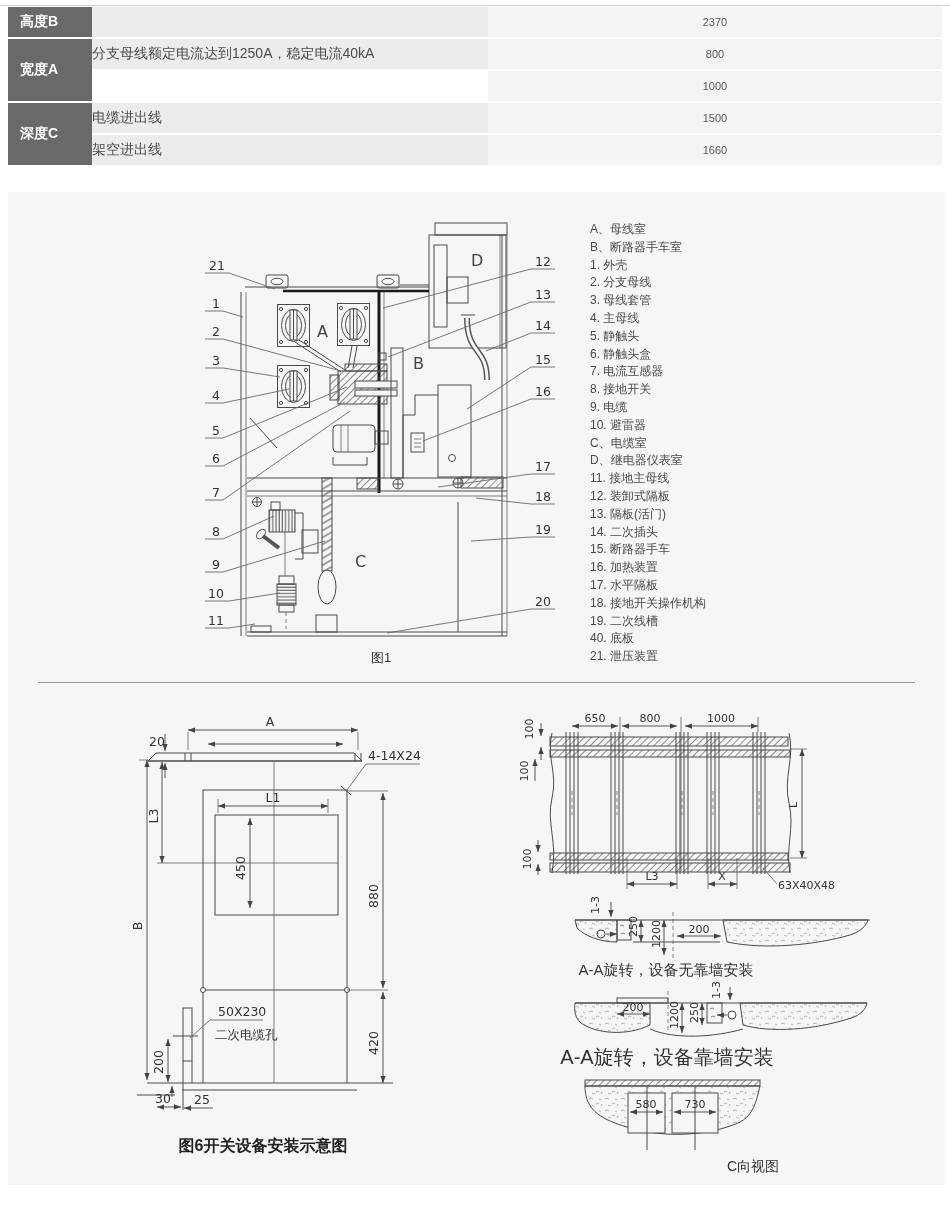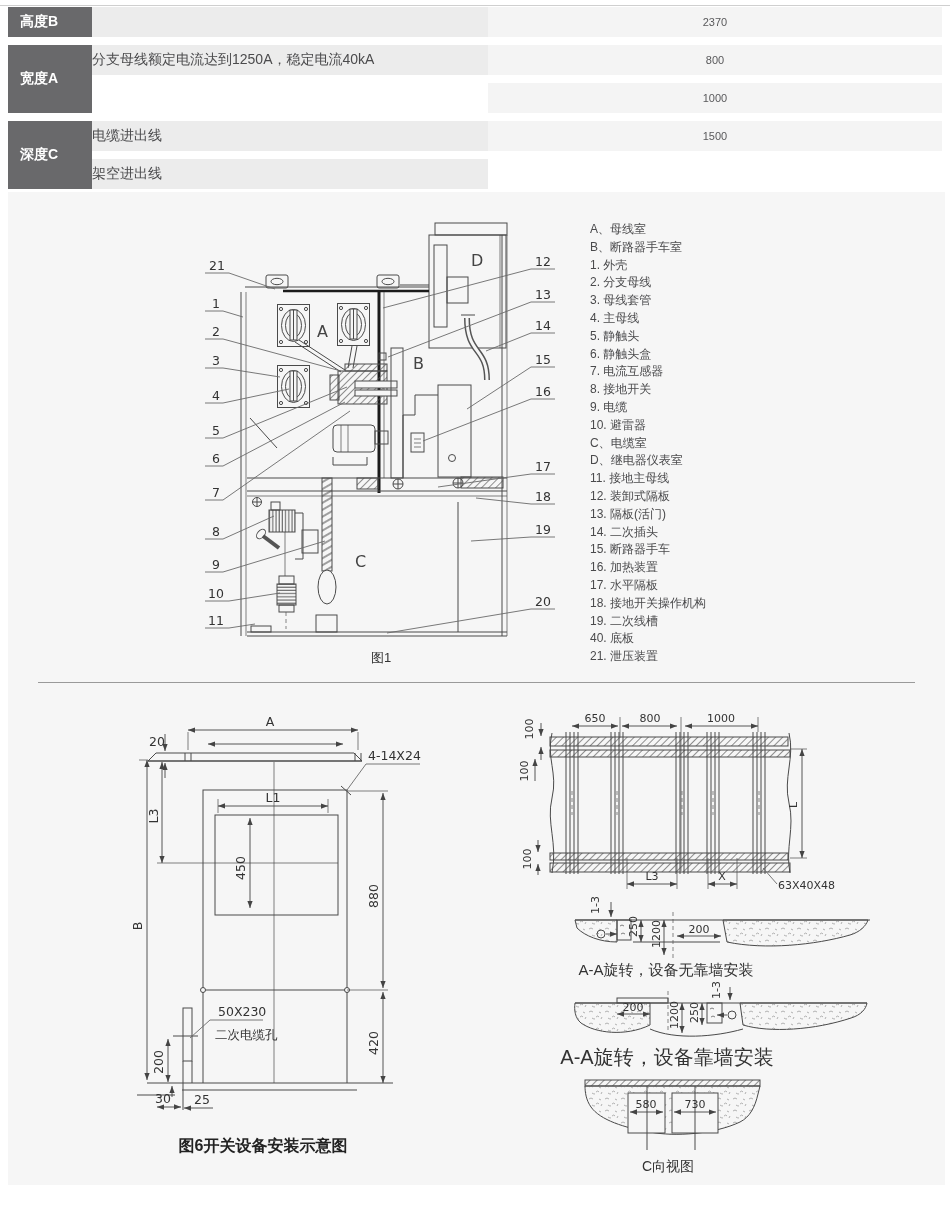--- a/index.html
+++ b/index.html
@@ -1,39 +1,39 @@
 <!DOCTYPE html>
 <html><head>
 <meta charset="utf-8">
 <style>
   html,body{margin:0;padding:0;background:#fff;}
   body{width:950px;height:1218px;position:relative;font-family:"Liberation Sans",sans-serif;overflow:hidden;}
   .abs{position:absolute;}
   
   #toprule{left:0;top:5px;width:950px;height:1px;background:#cfcfcf;}
-  #spec-table{left:8px;top:7px;width:934px;display:grid;grid-template-columns:84px 396px 1fr;grid-auto-rows:30px;row-gap:8px;}
+  #spec-table{left:8px;top:7px;width:934px;display:grid;grid-template-columns:84px 396px 1fr;grid-auto-rows:30px;row-gap:2px;}
   .gcell{background:#69696b;color:#fff;font-size:14px;font-weight:600;display:flex;align-items:center;padding-left:12px;grid-column:1;}
   .g1{grid-row:1;}
   .g2{grid-row:2 / span 2;}
   .g3{grid-row:4 / span 2;}
   .dcell{background:#ececec;color:#4b4b4d;font-size:14px;display:flex;align-items:center;grid-column:2;}
   .vcell{background:#f4f4f4;color:#59595b;font-size:11px;display:flex;align-items:center;justify-content:center;grid-column:3;}
   
   #panel{left:8px;top:192px;width:937px;height:993px;background:#f6f6f6;}
   #divider{left:38px;top:682px;width:877px;height:1px;background:#9a9a9a;}
   
   #legend{left:590px;top:221px;width:200px;}
   .leg{font-size:12px;color:#4a4a4c;height:17.8px;line-height:17.8px;white-space:nowrap;}
   
   .cap{color:#333;text-align:center;}
   #cap-fig1{left:341px;top:649px;width:80px;font-size:13px;}
   #cap-fig6{left:152px;top:1136px;width:222px;font-size:16px;font-weight:bold;color:#222;}
   #cap-secA1{left:555px;top:961px;width:222px;font-size:15px;font-weight:500;}
   #cap-secA2{left:556px;top:1044px;width:222px;font-size:20px;font-weight:500;}
-  #cap-cview{left:557px;top:1158px;width:222px;font-size:14px;}
+  #cap-cview{left:557px;top:1158px;width:222px;font-size:14px;text-align:right;}
   
   svg{overflow:visible;}
   .ln{stroke:#4a4a4a;stroke-width:1;fill:none;}
   .thin{stroke:#4a4a4a;stroke-width:.7;fill:none;}
   .dk{stroke:#1b1b1b;stroke-width:3;fill:none;}
   .ldr{stroke:#6a6a6a;stroke-width:.9;fill:none;}
   .dim{stroke:#444;stroke-width:.9;fill:none;marker-start:url(#ar);marker-end:url(#ar);}
   .dime{stroke:#444;stroke-width:.9;fill:none;marker-end:url(#ar);}
   .t{font-size:12.5px;fill:#333;font-family:"DejaVu Sans",sans-serif;}
   .ts{font-size:11px;fill:#333;font-family:"DejaVu Sans",sans-serif;}
@@ -73,20 +73,21 @@
   <div class="gcell g2">宽度A</div>
   <div class="gcell g3">深度C</div>
   <div class="dcell" style="grid-row:1"></div>
   <div class="vcell" style="grid-row:1">2370</div>
   <div class="dcell" style="grid-row:2">分支母线额定电流达到1250A，稳定电流40kA</div>
   <div class="vcell" style="grid-row:2">800</div>
   <div class="vcell" style="grid-row:3">1000</div>
   <div class="dcell" style="grid-row:4">电缆进出线</div>
   <div class="vcell" style="grid-row:4">1500</div>
   <div class="dcell" style="grid-row:5">架空进出线</div>
+  <div class="vcell" style="grid-row:5">1660</div>
 </div>
 
 <div class="abs" id="panel"></div>
 <div class="abs" id="divider"></div>
 
 <svg class="abs" style="left:195px;top:215px" width="380" height="450" viewBox="0 0 380 450">
   <defs>
     <g id="bsh">
       <rect x="0.5" y="0.5" width="32" height="42" class="ln"></rect>
       <circle cx="4" cy="5" r="1.6" class="ln"></circle>

